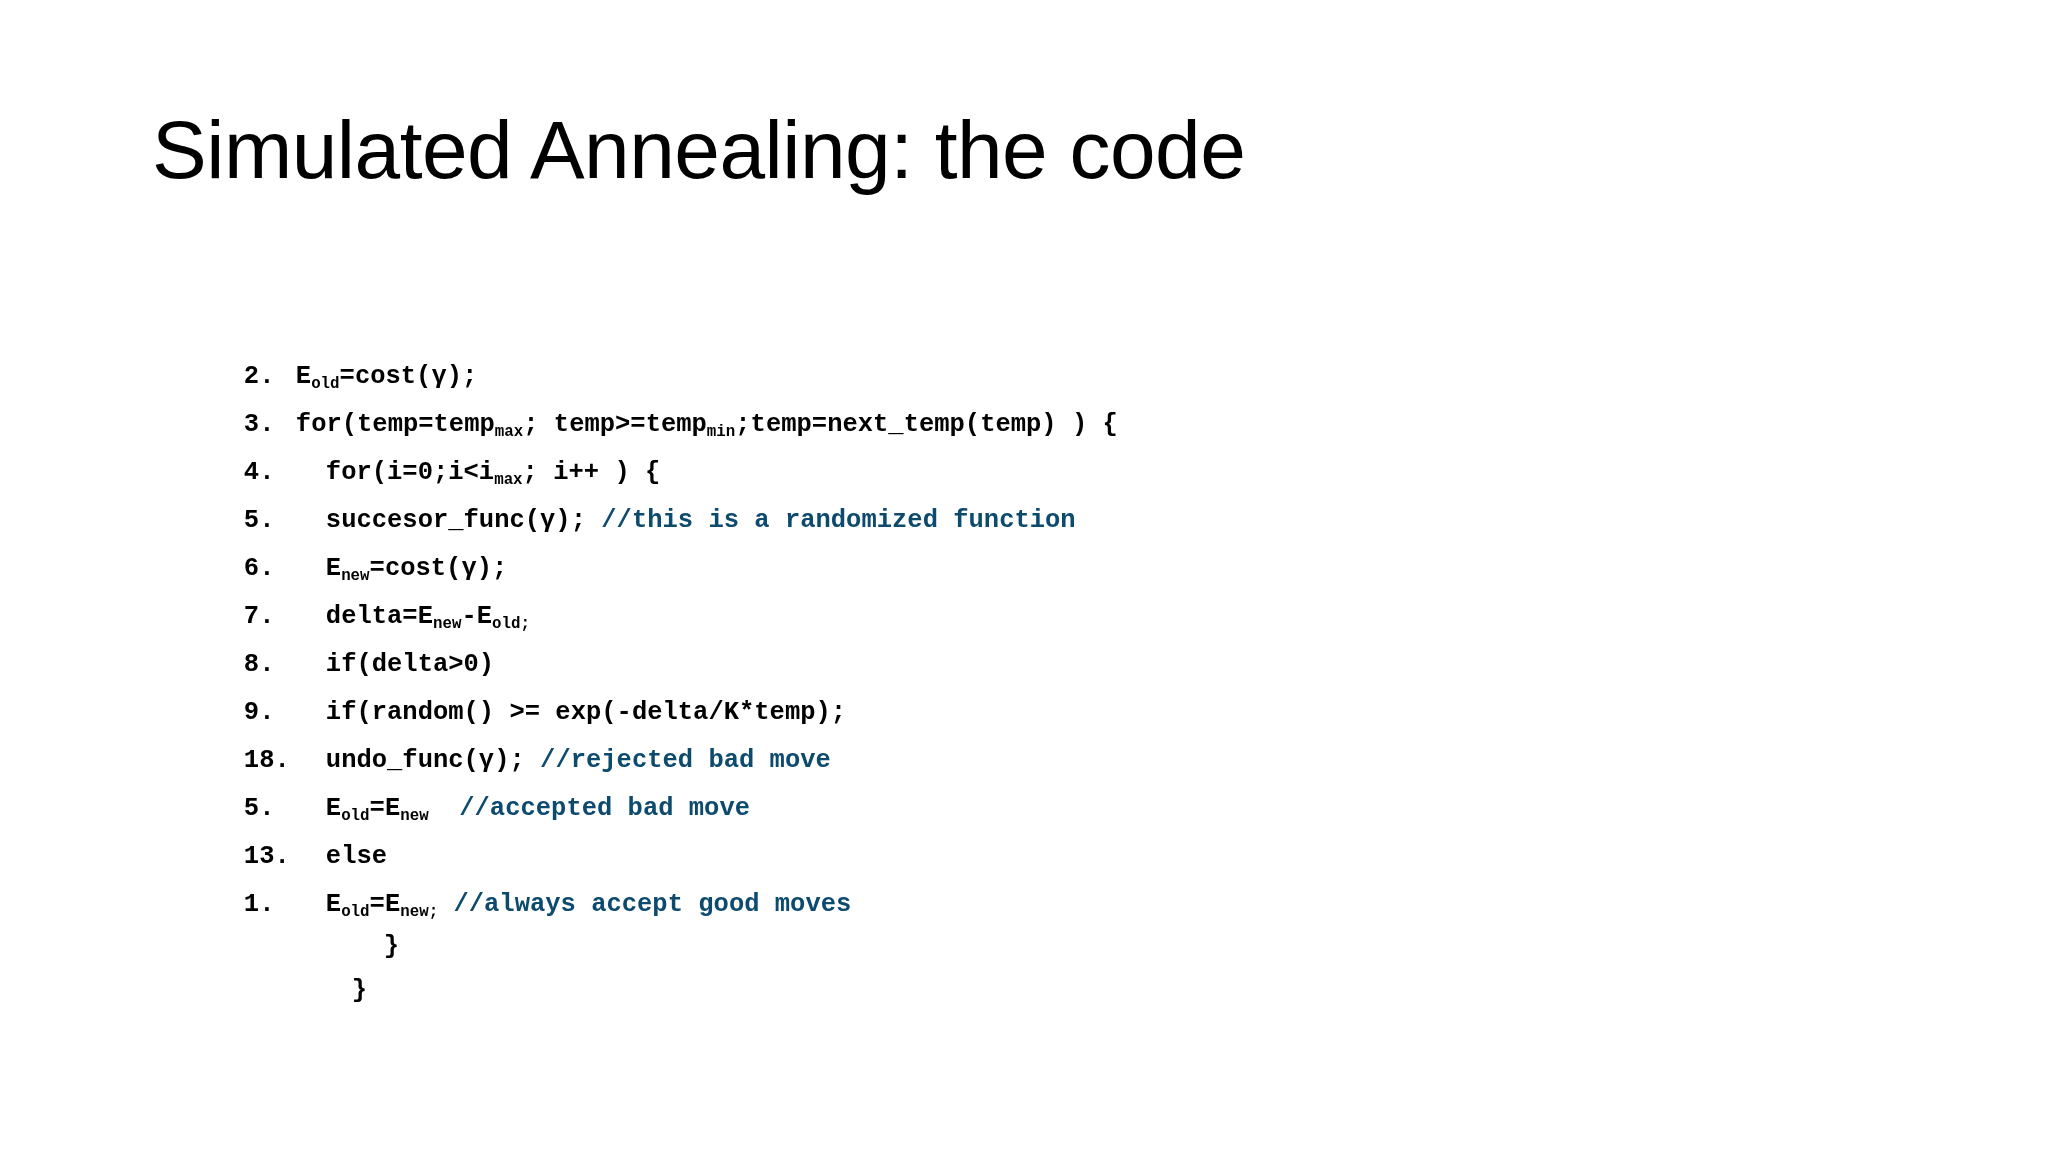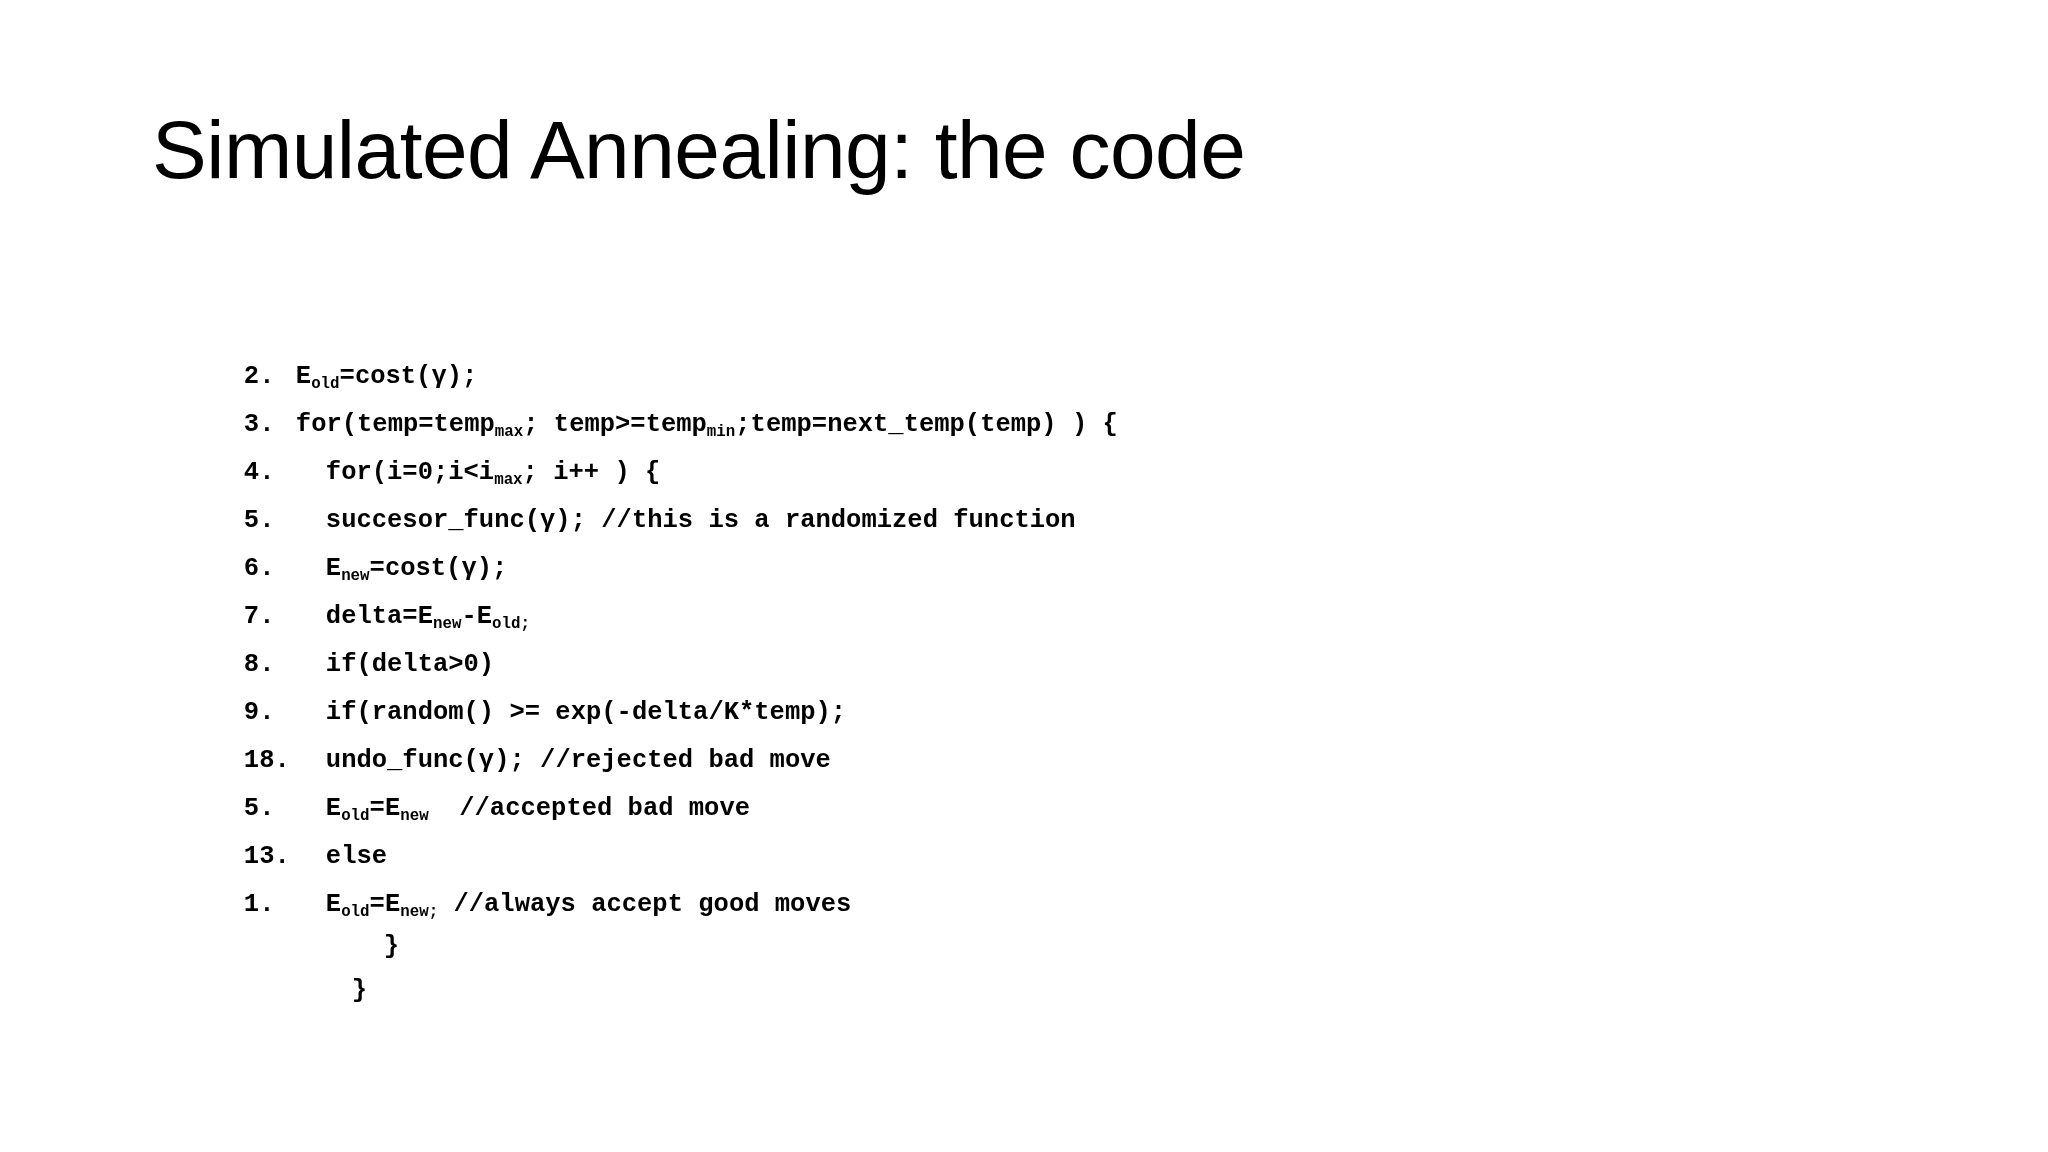--- a/index.html
+++ b/index.html
@@ -79,21 +79,21 @@
   
   sub.sub {
     font-size: 0.62em;
     vertical-align: -0.32em;
     line-height: 0;
     letter-spacing: 0;
     text-align: right;
   }
 
   .comment {
-    color: #000000;
+    color: #0c4a6e;
     font-weight: 700;
   }
 
   .gamma {
     font-family: "Liberation Sans", "DejaVu Sans", sans-serif;
     font-weight: 400;
     font-size: 0.98em;
   }
 
   .brace-line {

